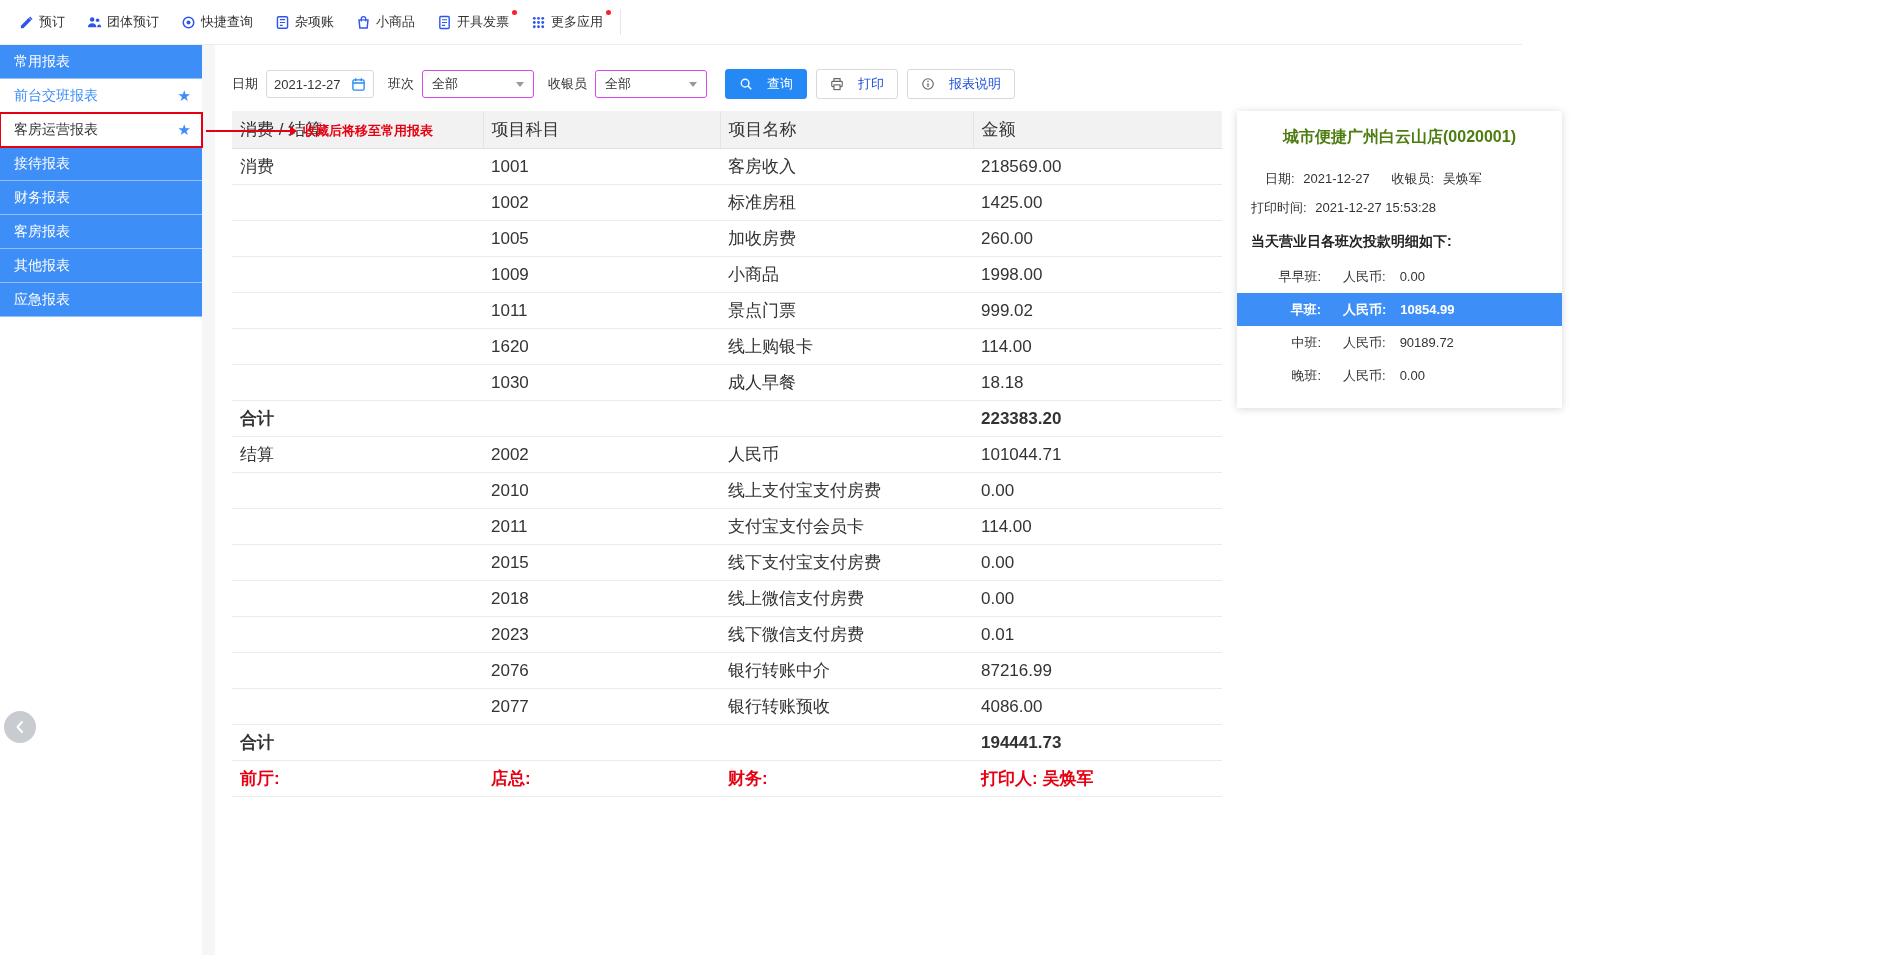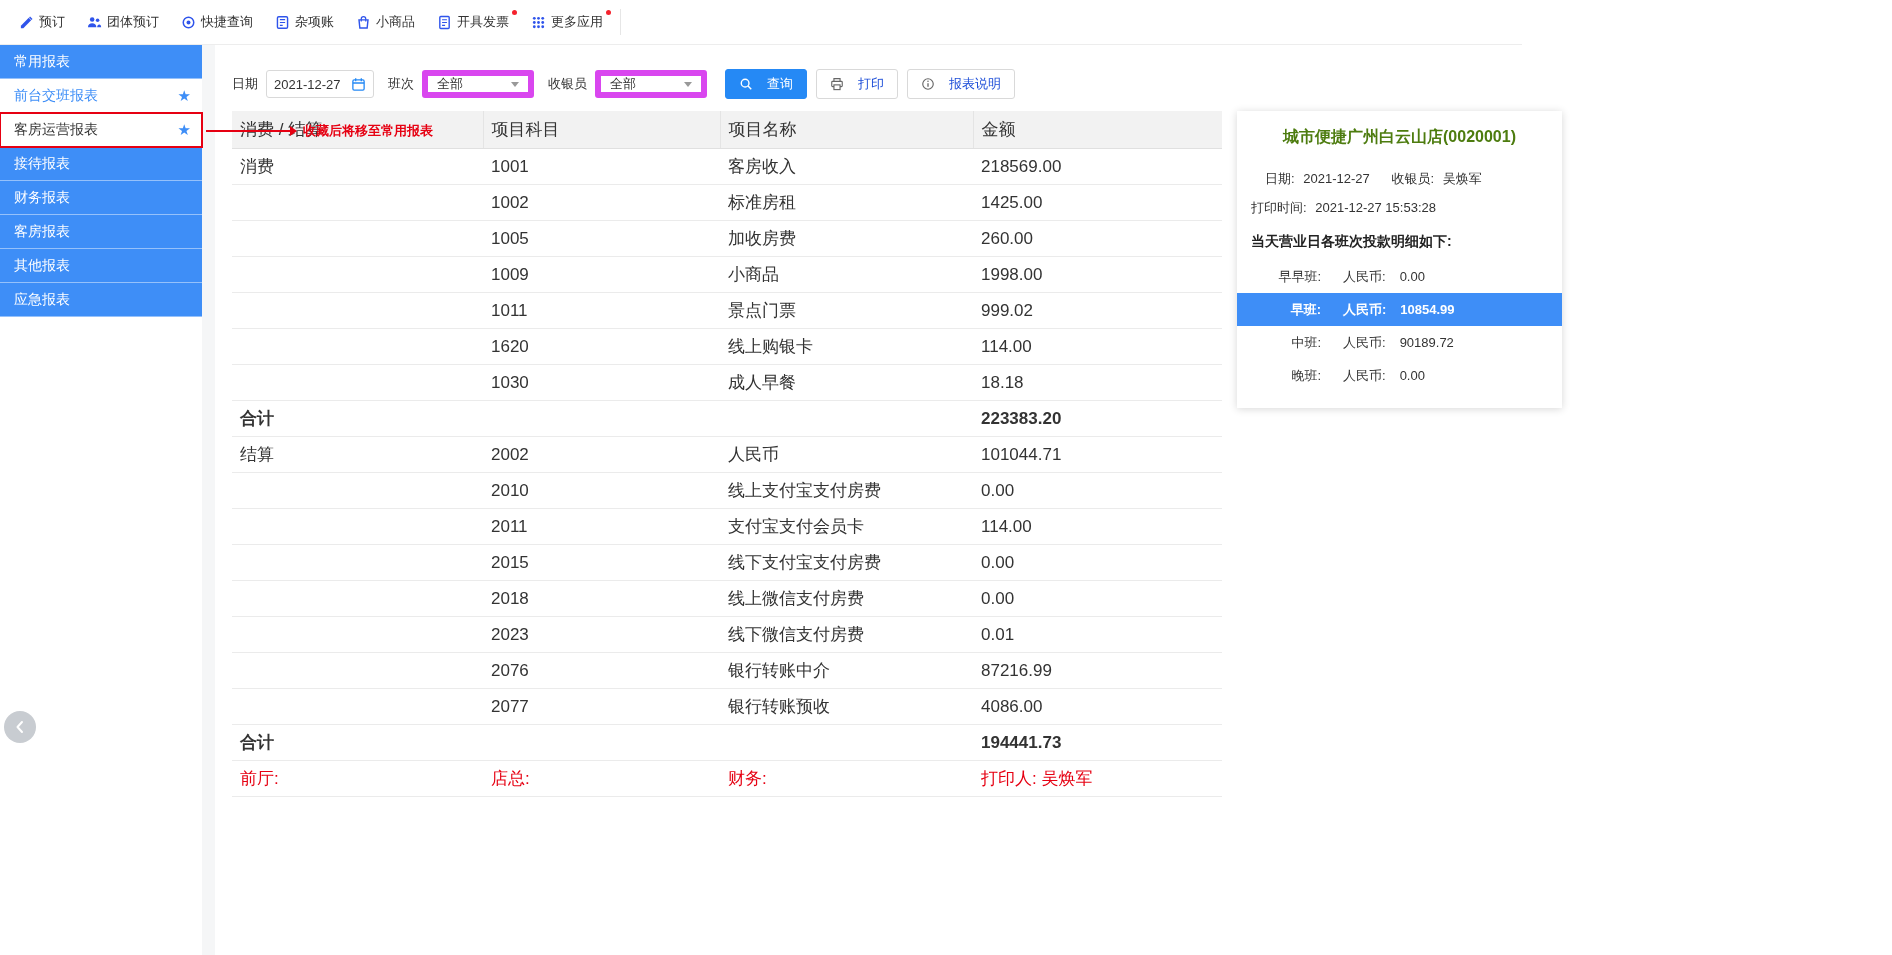--- a/index.html
+++ b/index.html
@@ -49,42 +49,42 @@
   
   .filterbar { display:flex; align-items:center; margin-bottom:12px; }
   .flabel { font-size:13px; color:#333; margin-right:8px; }
   .ml12 { margin-left:14px; }
   .date-box { width:108px; height:28px; border:1px solid #d9d9d9; border-radius:3px;
               display:flex; align-items:center; justify-content:space-between;
               padding:0 7px; background:#fff; }
   .date-text { border:none; outline:none; width:74px; font-size:13px; color:#333;
                font-family:inherit; background:transparent; }
   .cal { display:flex; align-items:center; color:var(--accent-blue); cursor:pointer; }
-  .select-box { width:112px; height:28px; border:6px solid #d946ef; border-radius:3px;
+  .select-box { width:112px; height:28px; border:1px solid #d946ef; border-radius:3px;
                 display:flex; align-items:center; justify-content:space-between;
                 padding:0 9px; font-size:13px; color:#333; cursor:pointer; background:#fff; }
   .caret { width:0; height:0; border-left:4px solid transparent; border-right:4px solid transparent;
            border-top:5px solid #999; }
   .btn { height:30px; border-radius:3px; font-size:13px; display:flex; align-items:center;
          gap:14px; padding:0 13px; cursor:pointer; font-family:inherit; }
   .btn-primary { background:var(--accent-blue); border:1px solid var(--accent-blue); color:#fff; margin-left:18px; }
   .btn-outline { background:#fff; border:1px solid #d9d9d9; color:#1d4ed8; margin-left:9px; }
   .bicon { display:flex; align-items:center; }
 
   
   .content-row { display:flex; align-items:flex-start; }
   .table-panel { width:990px; flex:none; }
   .report-table { table-layout:fixed; border-collapse:collapse; width:990px; font-size:17px; }
   .report-table th { background:#f2f2f2; text-align:left; font-weight:normal; color:#333;
                      padding:7px 8px; border-bottom:1px solid #e0e0e0; border-right:1px solid #e4e4e4; }
   .report-table th:last-child { border-right:none; }
   .report-table td { padding:6px 8px; border-bottom:1px solid #ebebeb; color:#333;
                      white-space:nowrap; overflow:hidden; }
   .report-table tr.total td { font-weight:bold; }
-  .report-table tr.signature td { color:var(--alert-red); font-weight:normal; }
+  .report-table tr.signature td { color:var(--alert-red); font-weight:bold; }
 
   
   .summary-card { width:325px; flex:none; margin-left:15px; background:#fff;
                   box-shadow:0 1px 8px rgba(0,0,0,.16); padding:16px 0 16px; font-size:13px; }
   .card-title { text-align:center; font-size:16px; font-weight:bold; color:#4d7c0f; margin-bottom:22px; }
   .card-row { padding-left:14px; margin-bottom:11px; }
   .card-row.indent { padding-left:28px; }
   .clabel { color:#333; }
   .cval { color:#333; margin-left:5px; }
   .ml18 { margin-left:18px; }

